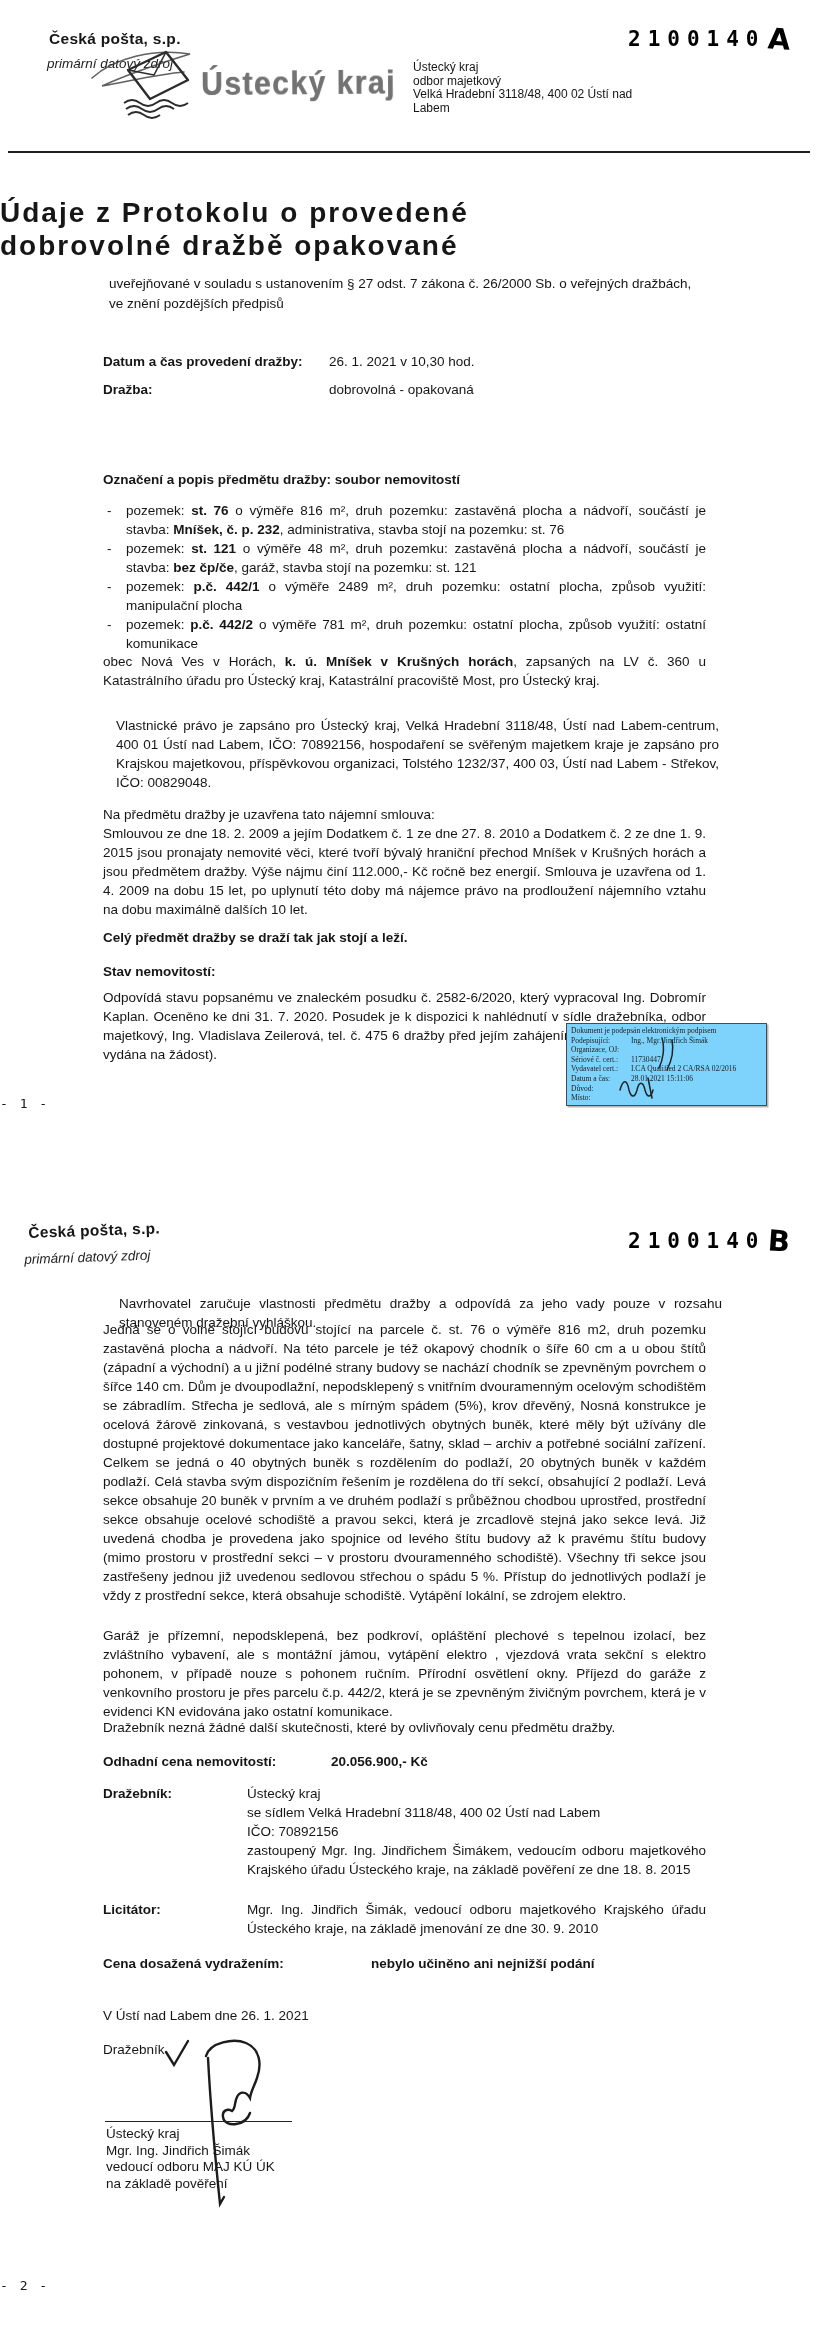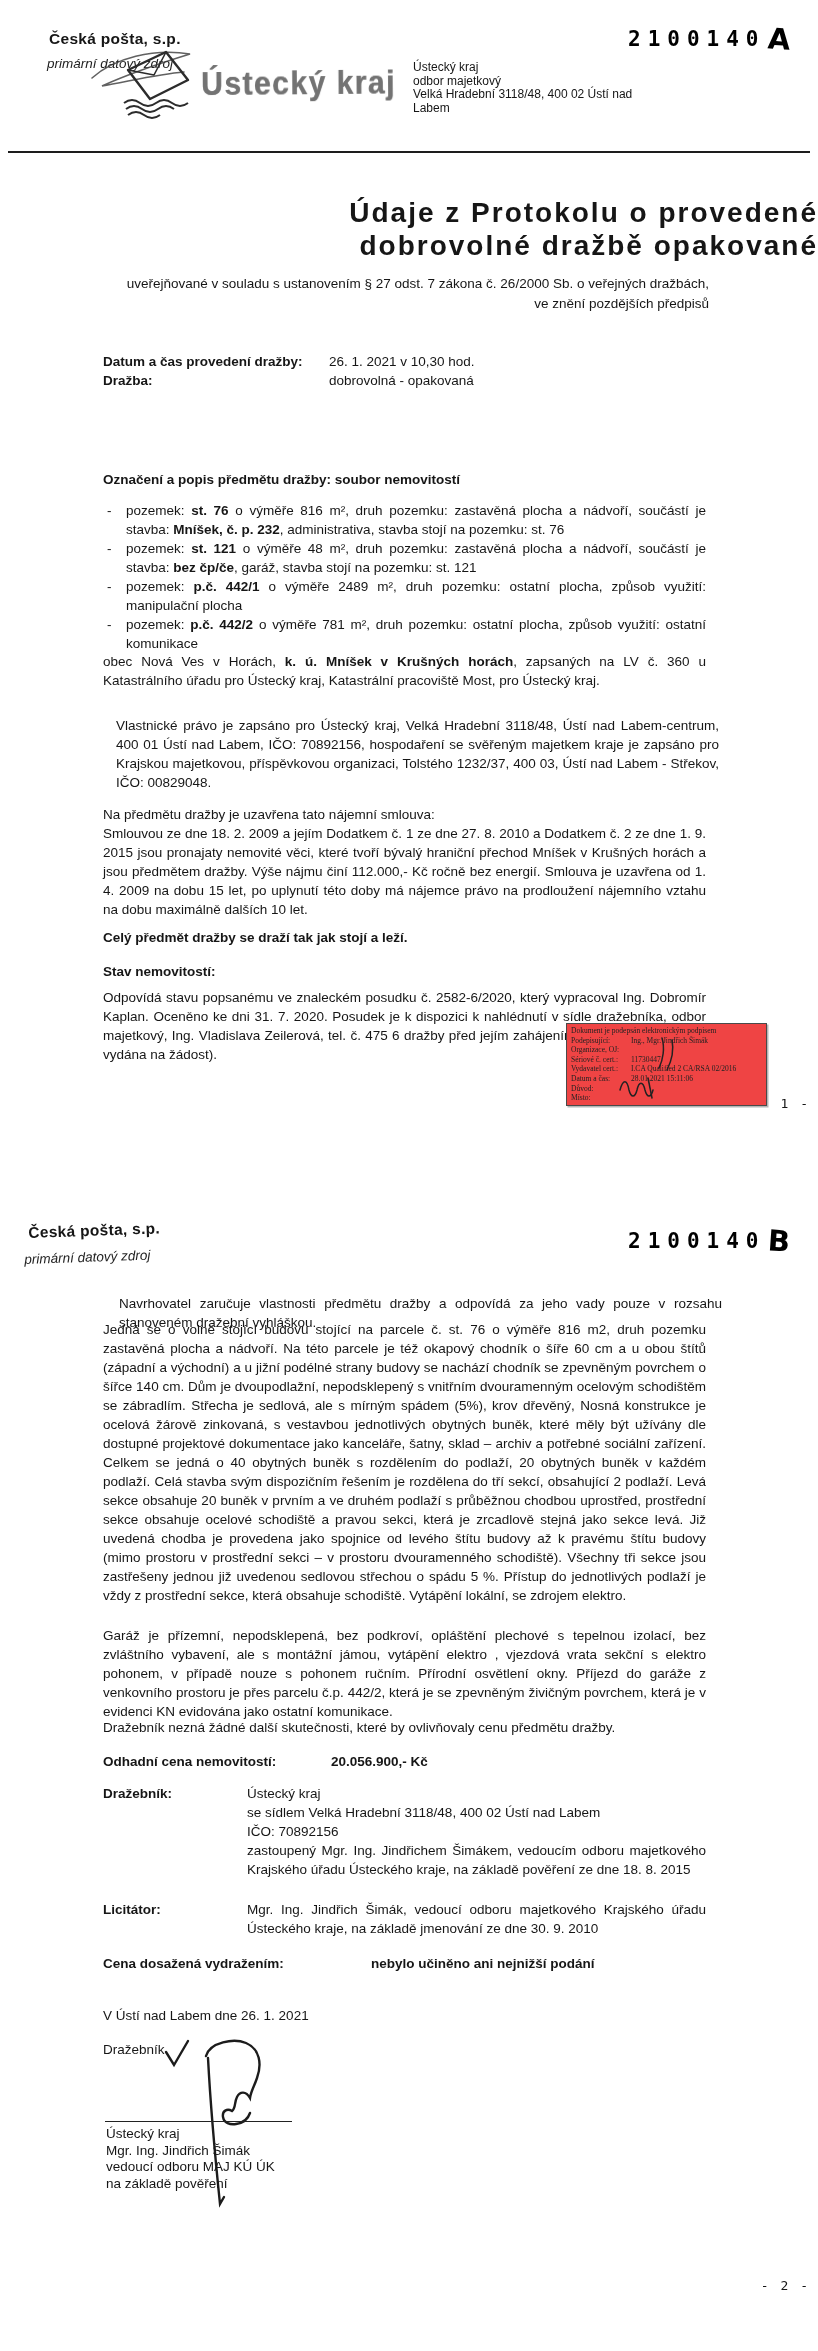--- a/index.html
+++ b/index.html
@@ -6,21 +6,21 @@
   body{width:818px;background:#ddd;font-family:"Liberation Sans",sans-serif}
   .sheet{position:relative;width:818px;height:2351px;background:#fff;color:#161616;overflow:hidden}
   .abs{position:absolute}
   .page{position:absolute;left:0;width:658px}
   .p1{top:0;height:1160px}
   .p2{top:1160px;height:1191px}
   .col{left:103px;width:603px}
   .fs{font-size:13.5px;line-height:19px}
   .just{text-align:justify}
   .bold{font-weight:bold}
-  .center{text-align:right}
+  .center{text-align:left}
   .sender-name{font-size:15.5px;font-weight:bold;letter-spacing:.3px}
   .sender-sub{font-size:13.5px;font-style:italic;color:#222}
   .logo-text{font-weight:bold;font-size:30px;color:#555;letter-spacing:1.5px;white-space:nowrap;
              transform:rotate(-.5deg) scaleY(1.1);opacity:.82;filter:blur(.4px);text-shadow:.6px 0 0 #777}
   .recipient{font-size:12px;line-height:13.5px}
   .stampnum{white-space:nowrap}
   .stampnum .digits{font-family:"DejaVu Sans Mono",monospace;font-weight:bold;font-size:21px;letter-spacing:7px;color:#000000}
   .stampnum .letter{font-family:"DejaVu Sans",sans-serif;font-weight:900;font-size:29px;color:#000;
                     display:inline-block;transform:rotate(4deg);margin-left:2px;vertical-align:-3px}
   .rule{height:2px;background:#1d1d1d}
@@ -29,21 +29,21 @@
   .row{display:flex}
   .row .lbl{font-weight:bold}
   .w226{flex:0 0 226px}
   .w228{flex:0 0 228px}
   .w144{flex:0 0 144px}
   .w268{flex:0 0 268px}
   .row .val{flex:1}
   ul.bullets{list-style:none;margin:0;padding:0}
   ul.bullets li{position:relative;padding-left:23px;text-align:justify}
   ul.bullets li .dash{position:absolute;left:4px}
-  .sigbox{border:1px solid #4a4a4a;background:#ef4444;box-shadow:1.5px 1.5px 0 #b5b5b5;
+  .sigbox{border:1px solid #4a4a4a;background:#7dd3fc;box-shadow:1.5px 1.5px 0 #b5b5b5;
           font-family:"Liberation Serif",serif;font-size:7.5px;line-height:9.6px;color:#222;
           padding:2px 4px;z-index:5}
   .sigbox .hdr{white-space:nowrap}
   .sigbox .srow{display:flex}
   .sigbox .sl{flex:0 0 60px}
   .sigbox .sv{flex:1;white-space:nowrap}
   .pagenum{font-family:"DejaVu Sans Mono",monospace;font-size:13px;letter-spacing:2px}
   .sigline{border-top:1.6px solid #222}
   .signer{font-size:13.5px;line-height:16.5px}
   .tilt{transform:rotate(-2deg);transform-origin:left top}
@@ -92,21 +92,21 @@
       <div>dobrovolné dražbě opakované</div>
     </div>
 
     <div class="abs subtitle center" style="left:109px;top:274px;width:600px">uveřejňované v souladu s ustanovením § 27 odst. 7 zákona č. 26/2000 Sb. o veřejných dražbách, ve znění pozdějších předpisů</div>
 
     <div class="abs col fs" style="top:343px">
       <div class="row" style="margin-top:9px">
         <div class="lbl w226">Datum a čas provedení dražby:</div>
         <div class="val">26. 1. 2021 v 10,30 hod.</div>
       </div>
-      <div class="row" style="">
+      <div class="row" style="margin-top:9px">
         <div class="lbl w226">Dražba:</div>
         <div class="val">dobrovolná - opakovaná</div>
       </div>
     </div>
 
     <div class="abs col fs bold" style="top:470px">Označení a popis předmětu dražby: soubor nemovitostí</div>
 
     <ul class="abs col fs bullets" style="top:501px">
       <li><span class="dash">-</span><span>pozemek: </span><span class="bold">st. 76</span><span> o výměře 816 m², druh pozemku: zastavěná plocha a nádvoří, součástí je stavba: </span><span class="bold">Mníšek, č. p. 232</span><span>, administrativa, stavba stojí na pozemku: st. 76</span></li>
       <li><span class="dash">-</span><span>pozemek: </span><span class="bold">st. 121</span><span> o výměře 48 m², druh pozemku: zastavěná plocha a nádvoří, součástí je stavba: </span><span class="bold">bez čp/če</span><span>, garáž, stavba stojí na pozemku: st. 121</span></li>

